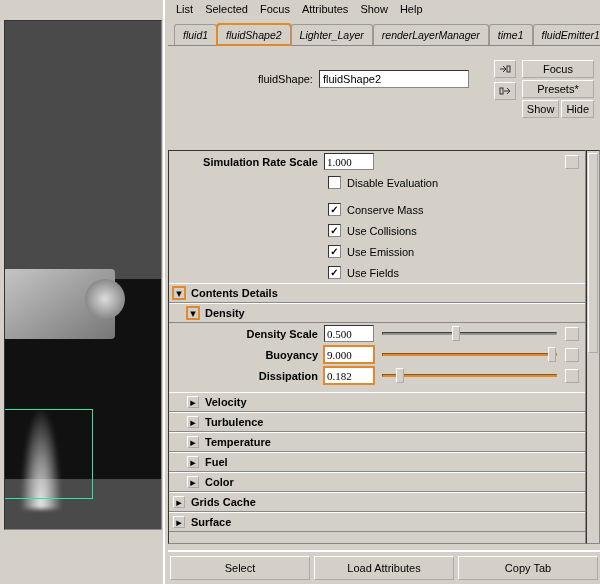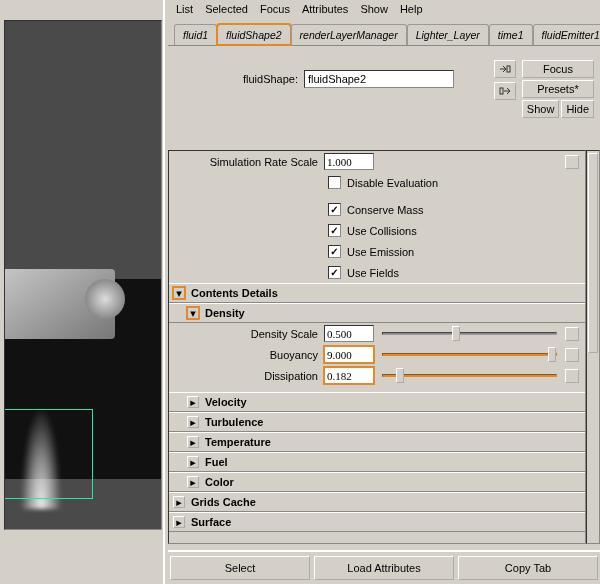--- a/index.html
+++ b/index.html
@@ -28,35 +28,35 @@
   .right { position: absolute; left: 168px; top: 0; width: 432px; height: 584px; }
 
   .menubar { height: 20px; padding: 3px 8px; display: flex; gap: 12px; }
   .menu-item { cursor: default; }
 
   .tabbar { height: 26px; border-bottom: 1px solid #888; display: flex; align-items: flex-end; padding: 0 6px 0 6px; font-style: italic; }
   .tab { padding: 4px 8px; border: 1px solid #999; border-bottom: none; background: #d4d0c8; margin-right: 0px; border-radius: 3px 3px 0 0; white-space: nowrap; font-size:10.5px;}
   .tab.active { outline: 2px solid #e08a2e; outline-offset: -1px; }
 
   .header-area { padding: 14px 6px 10px 6px; display: flex; align-items: flex-start; }
-  .name-row { display: flex; align-items: center; flex: 1; margin-top:10px;}
+  .name-row { display: flex; align-items: center; flex: 1; margin-top:10px;justify-content:center;}
   .name-label { width: 130px; text-align: right; padding-right: 6px; }
   .name-input { width: 150px; height: 18px; border: 1px inset #888; background: #fff; padding: 1px 3px; }
   .icon-col { display: flex; flex-direction: column; gap: 4px; margin-left: 10px; }
   .icon-btn { width: 22px; height: 18px; border: 1px outset #fff; background: #d4d0c8; display:flex; align-items:center; justify-content:center; cursor:default;}
   .btn-col { display: flex; flex-direction: column; gap: 2px; margin-left: 6px; }
   .btn3d { height: 18px; border: 1px outset #fff; background: #d4d0c8; padding: 0 8px; cursor:default; min-width:50px; text-align:center; line-height:16px;}
   .btn-row { display: flex; gap: 2px; }
 
   .attr-scroll { position: absolute; top: 150px; left:0; right:14px; bottom: 40px; border: 1px inset #888; overflow:hidden; background:#d4d0c8;}
   .vscroll { position:absolute; top:150px; right:0; width:14px; bottom:40px; background:#d4d0c8; border:1px inset #888;}
   .vscroll .thumb { position:absolute; top:2px; left:1px; right:1px; height:200px; background:#d4d0c8; border:1px outset #fff;}
 
   .attr-row { display:flex; align-items:center; height:21px; padding-right:6px; }
-  .attr-label { width:155px; text-align:right; padding-right:6px; }
+  .attr-label { width:155px; text-align:right; padding-right:6px;font-weight:bold; }
   .attr-input { width:50px; height:17px; border:1px inset #888; background:#fff; padding:0 2px;font-family:Liberation Serif, serif; }
   .attr-input.hl { outline:2px solid #e08a2e; outline-offset:-1px;}
   .checkbox { width:13px; height:13px; border:1px inset #888; background:#fff; margin-left:159px; margin-right:6px; display:flex; align-items:center; justify-content:center;}
   .checkbox.checked::after { content:"✓"; font-size:10px; line-height:10px; font-weight:bold;}
   .slider { position:relative; flex:1; height:17px; margin:0 8px; }
   .slider .track { position:absolute; left:0; right:0; top:7px; height:3px; background:#888; border:1px inset #999;}
   .slider .thumb { position:absolute; top:1px; width:8px; height:15px; background:#d4d0c8; border:1px outset #fff;}
   .slider.hl .track { background:#e08a2e; border-color:#e08a2e;}
   .lock { width:14px; height:14px; border:1px outset #fff; background:#d4d0c8; margin-left:auto;}
 
@@ -88,22 +88,22 @@
     <span class="menu-item">Selected</span>
     <span class="menu-item">Focus</span>
     <span class="menu-item">Attributes</span>
     <span class="menu-item">Show</span>
     <span class="menu-item">Help</span>
   </div>
 
   <div class="tabbar">
     <div class="tab">fluid1</div>
     <div class="tab active">fluidShape2</div>
+    <div class="tab">Lighter_Layer</div>
     <div class="tab">renderLayerManager</div>
-    <div class="tab">Lighter_Layer</div>
     <div class="tab">time1</div>
     <div class="tab">fluidEmitter1</div>
   </div>
 
   <div class="header-area">
     <div class="name-row">
       <span class="name-label">fluidShape:</span>
       <input class="name-input" value="fluidShape2" style="">
     </div>
     <div class="icon-col">

